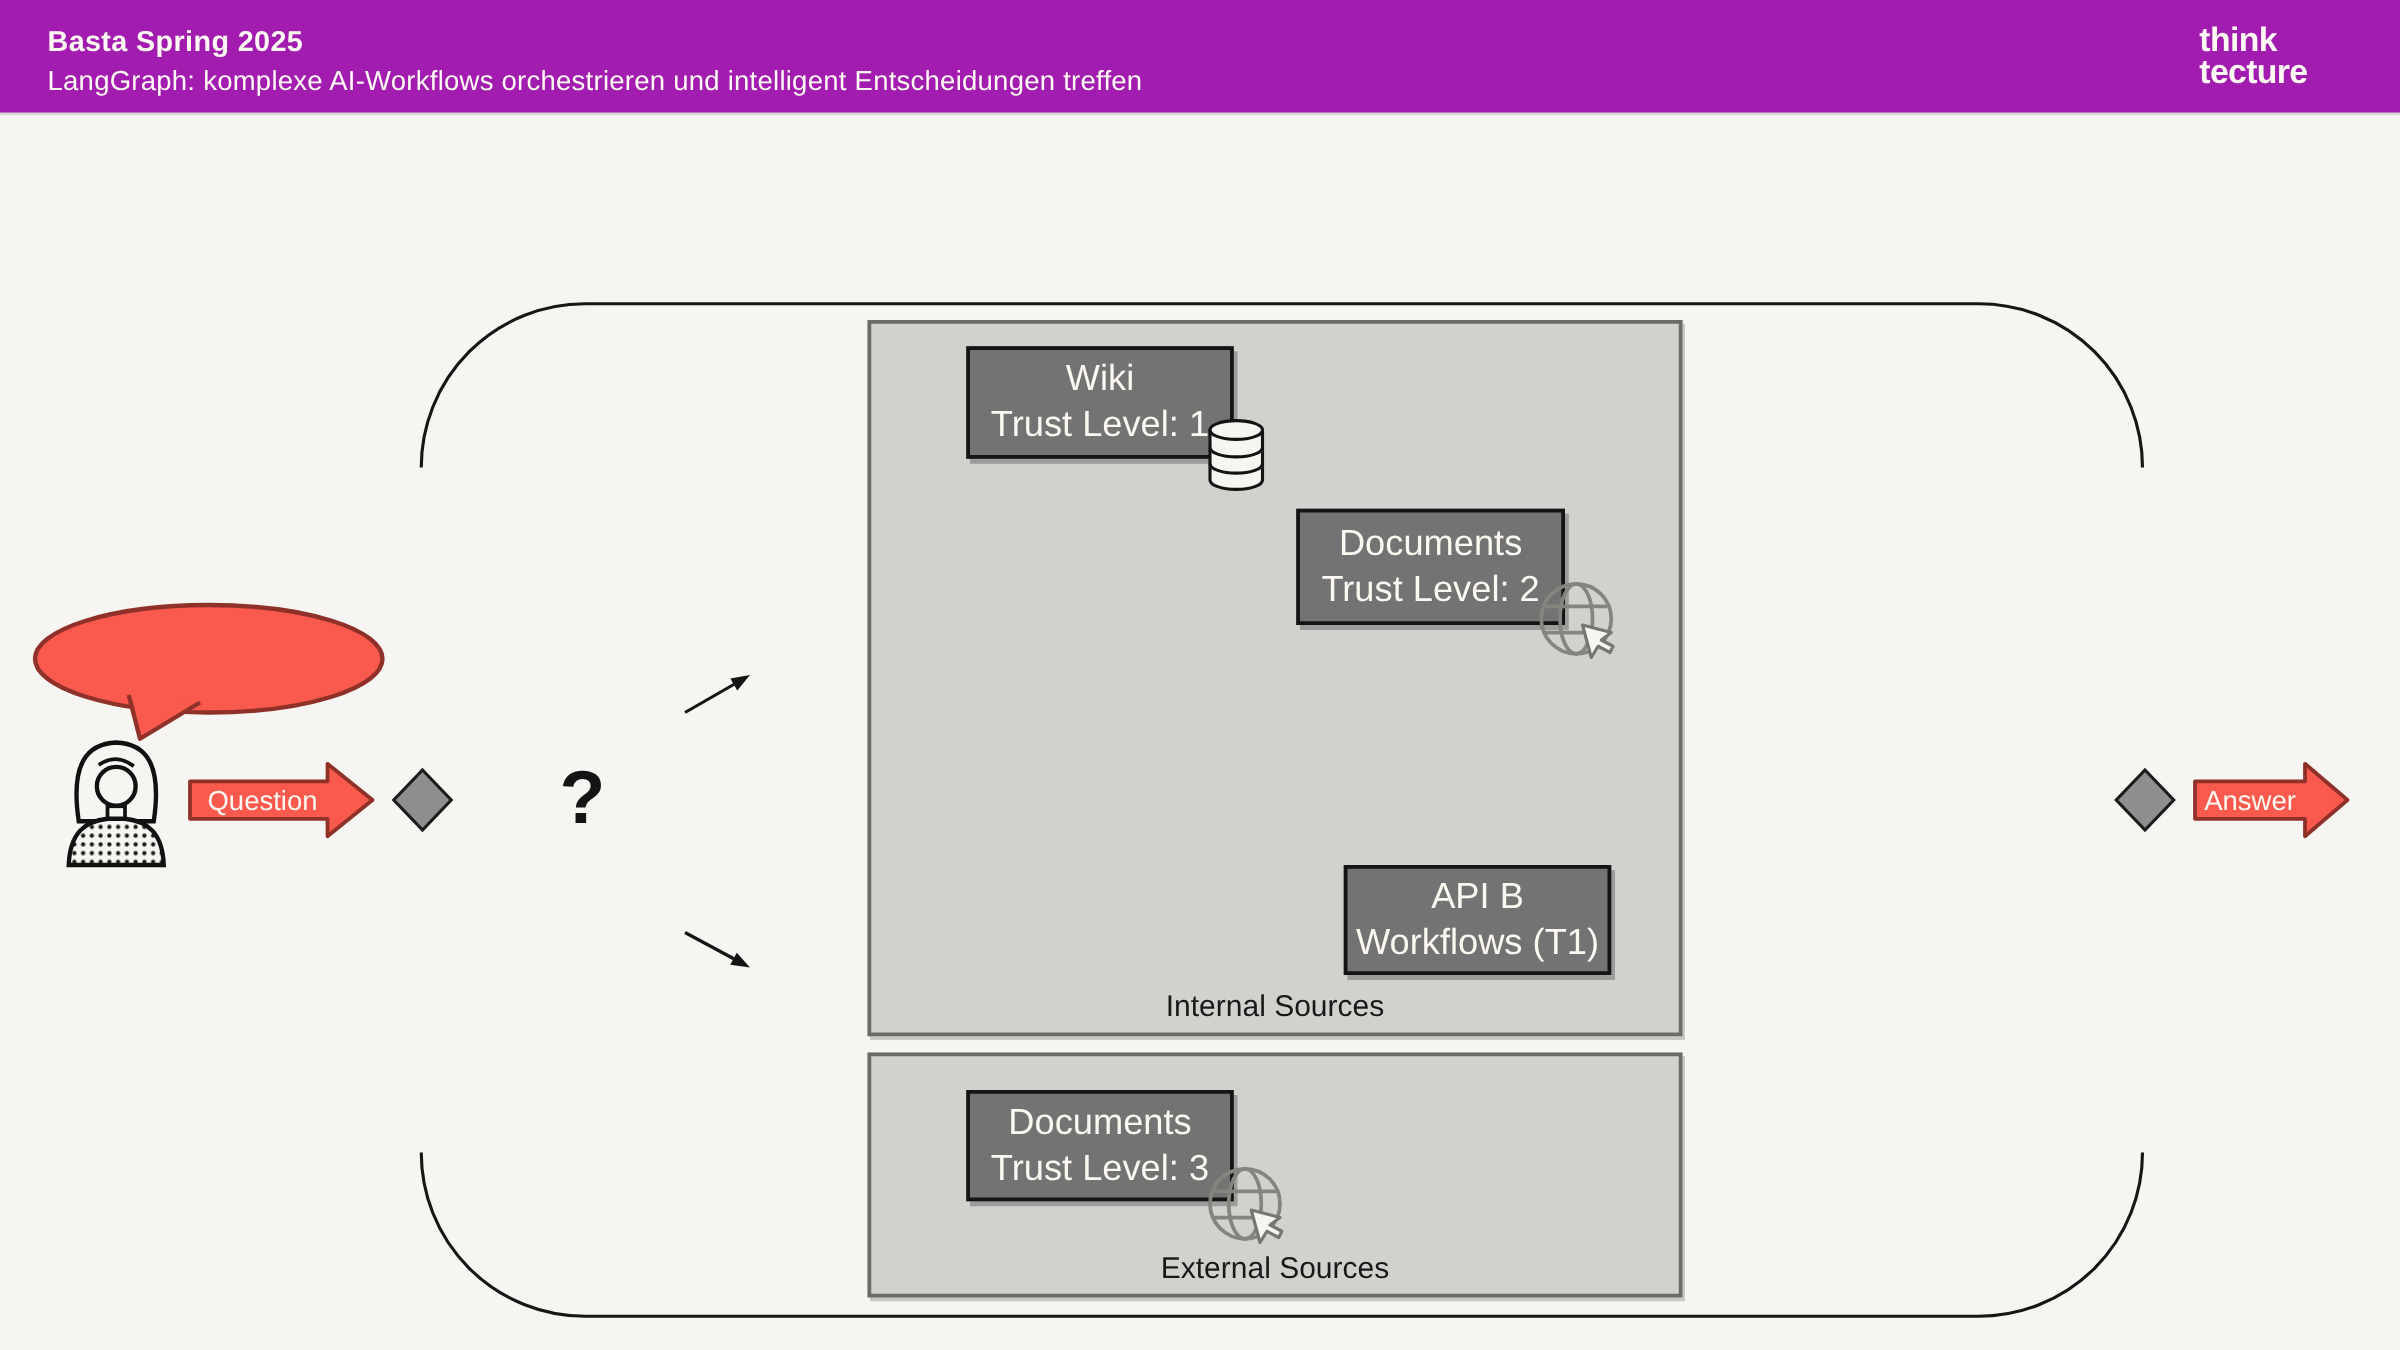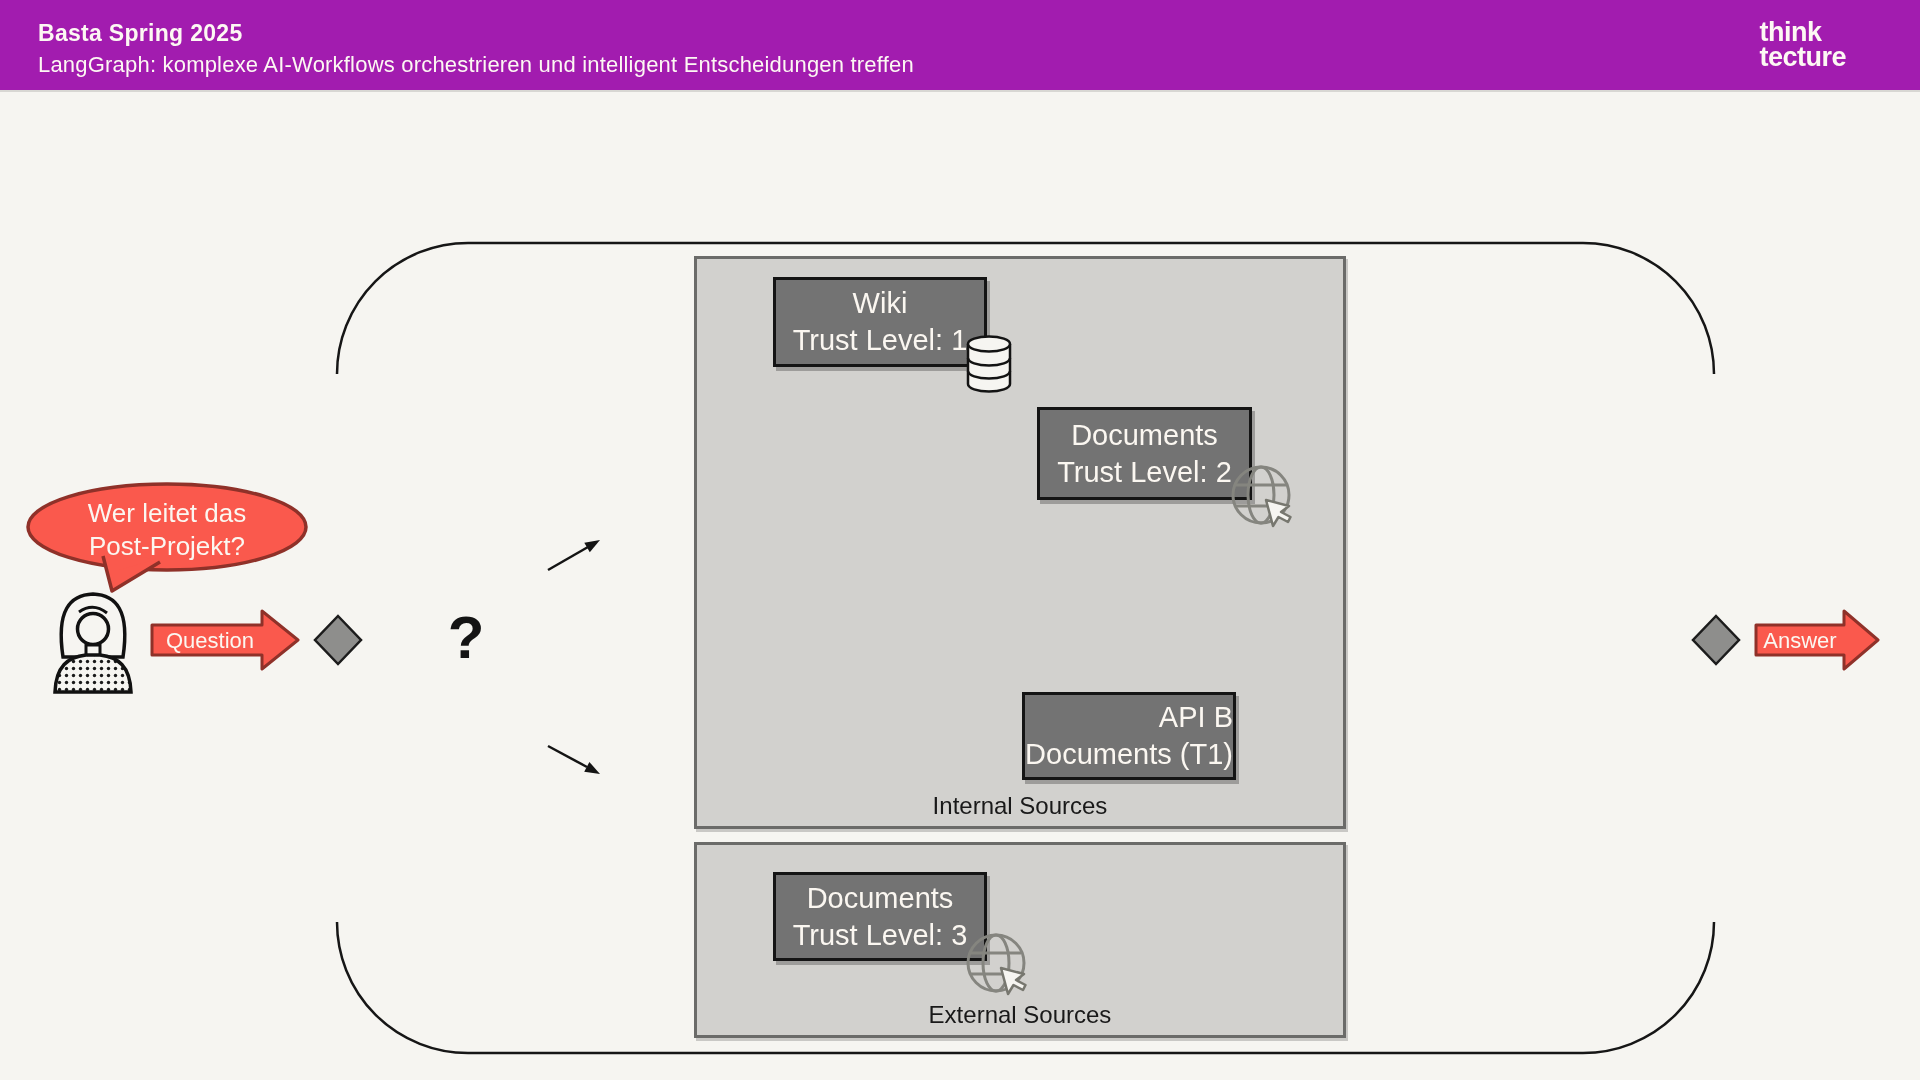--- a/index.html
+++ b/index.html
@@ -36,21 +36,21 @@
   
   .node{
     position:absolute;background:#737373;border:3px solid #141414;
     box-shadow:3px 4px 0 rgba(0,0,0,.25);
     display:flex;flex-direction:column;align-items:center;justify-content:center;
     color:#FBF7F1;font-size:29px;line-height:37px;text-align:center;z-index:2;
   }
   #node-wiki{left:773px;top:277px;width:208px;height:84px;}
   #node-documents{left:1037px;top:407px;width:209px;height:87px;}
   #node-api-a{left:773px;top:692px;width:208px;height:82px;}
-  #node-api-b{left:1022px;top:692px;width:208px;height:82px;align-items:flex-end;}
+  #node-api-b{left:1075px;top:692px;width:208px;height:82px;}
   #node-websearch{left:773px;top:872px;width:208px;height:83px;}
   
   .flabel{position:absolute;z-index:8;color:#FBF7F1;text-align:center;}
   #bubble-text{left:30px;top:497px;width:274px;font-size:26px;line-height:33px;}
   #question-label{left:150px;top:628px;width:120px;font-size:22px;}
   #answer-label{left:1756px;top:628px;width:88px;font-size:22px;}
   #decision-mark{left:438px;top:603px;width:56px;font-size:60px;font-weight:bold;color:#141414;}
   
   .overlay{position:absolute;left:0;top:0;z-index:5;pointer-events:none;}
 </style>
@@ -79,21 +79,21 @@
   <div class="node" id="node-wiki">
     <div>Wiki</div>
     <div>Trust Level: 1</div>
   </div>
   <div class="node" id="node-documents">
     <div>Documents</div>
     <div>Trust Level: 2</div>
   </div>
   <div class="node" id="node-api-b">
     <div>API B</div>
-    <div>Documents (T1)</div>
+    <div>Workflows (T1)</div>
   </div>
   <div class="node" id="node-websearch">
     <div>Documents</div>
     <div>Trust Level: 3</div>
   </div>
 
   <svg class="overlay" width="1920" height="1080" viewBox="0 0 1920 1080">
     <defs>
       <pattern id="halftone" patternUnits="userSpaceOnUse" width="7" height="7">
         <rect width="7" height="7" fill="#F6F5F1"></rect>
@@ -153,21 +153,17 @@
 
     <g stroke="#85857F" stroke-width="3" fill="none">
       <circle cx="996" cy="963" r="28"></circle>
       <ellipse cx="996" cy="963" rx="13" ry="28"></ellipse>
       <line x1="971" y1="953" x2="1021" y2="953"></line>
       <line x1="971" y1="974" x2="1021" y2="974"></line>
       <path d="M 1001,968 l 7,26 5.5,-9 9.5,5 2.5,-5 -9.5,-5 8,-6 z" fill="#F6F5F1" stroke="#77776F" stroke-width="2.5" stroke-linejoin="round"></path>
     </g>
   </svg>
 
-  <div class="flabel" id="bubble-text">
-    <div>Wer leitet das</div>
-    <div>Post-Projekt?</div>
-  </div>
   <div class="flabel" id="question-label">Question</div>
   <div class="flabel" id="answer-label">Answer</div>
   <div class="flabel" id="decision-mark">?</div>
 
 </div>
 
 </body></html>

